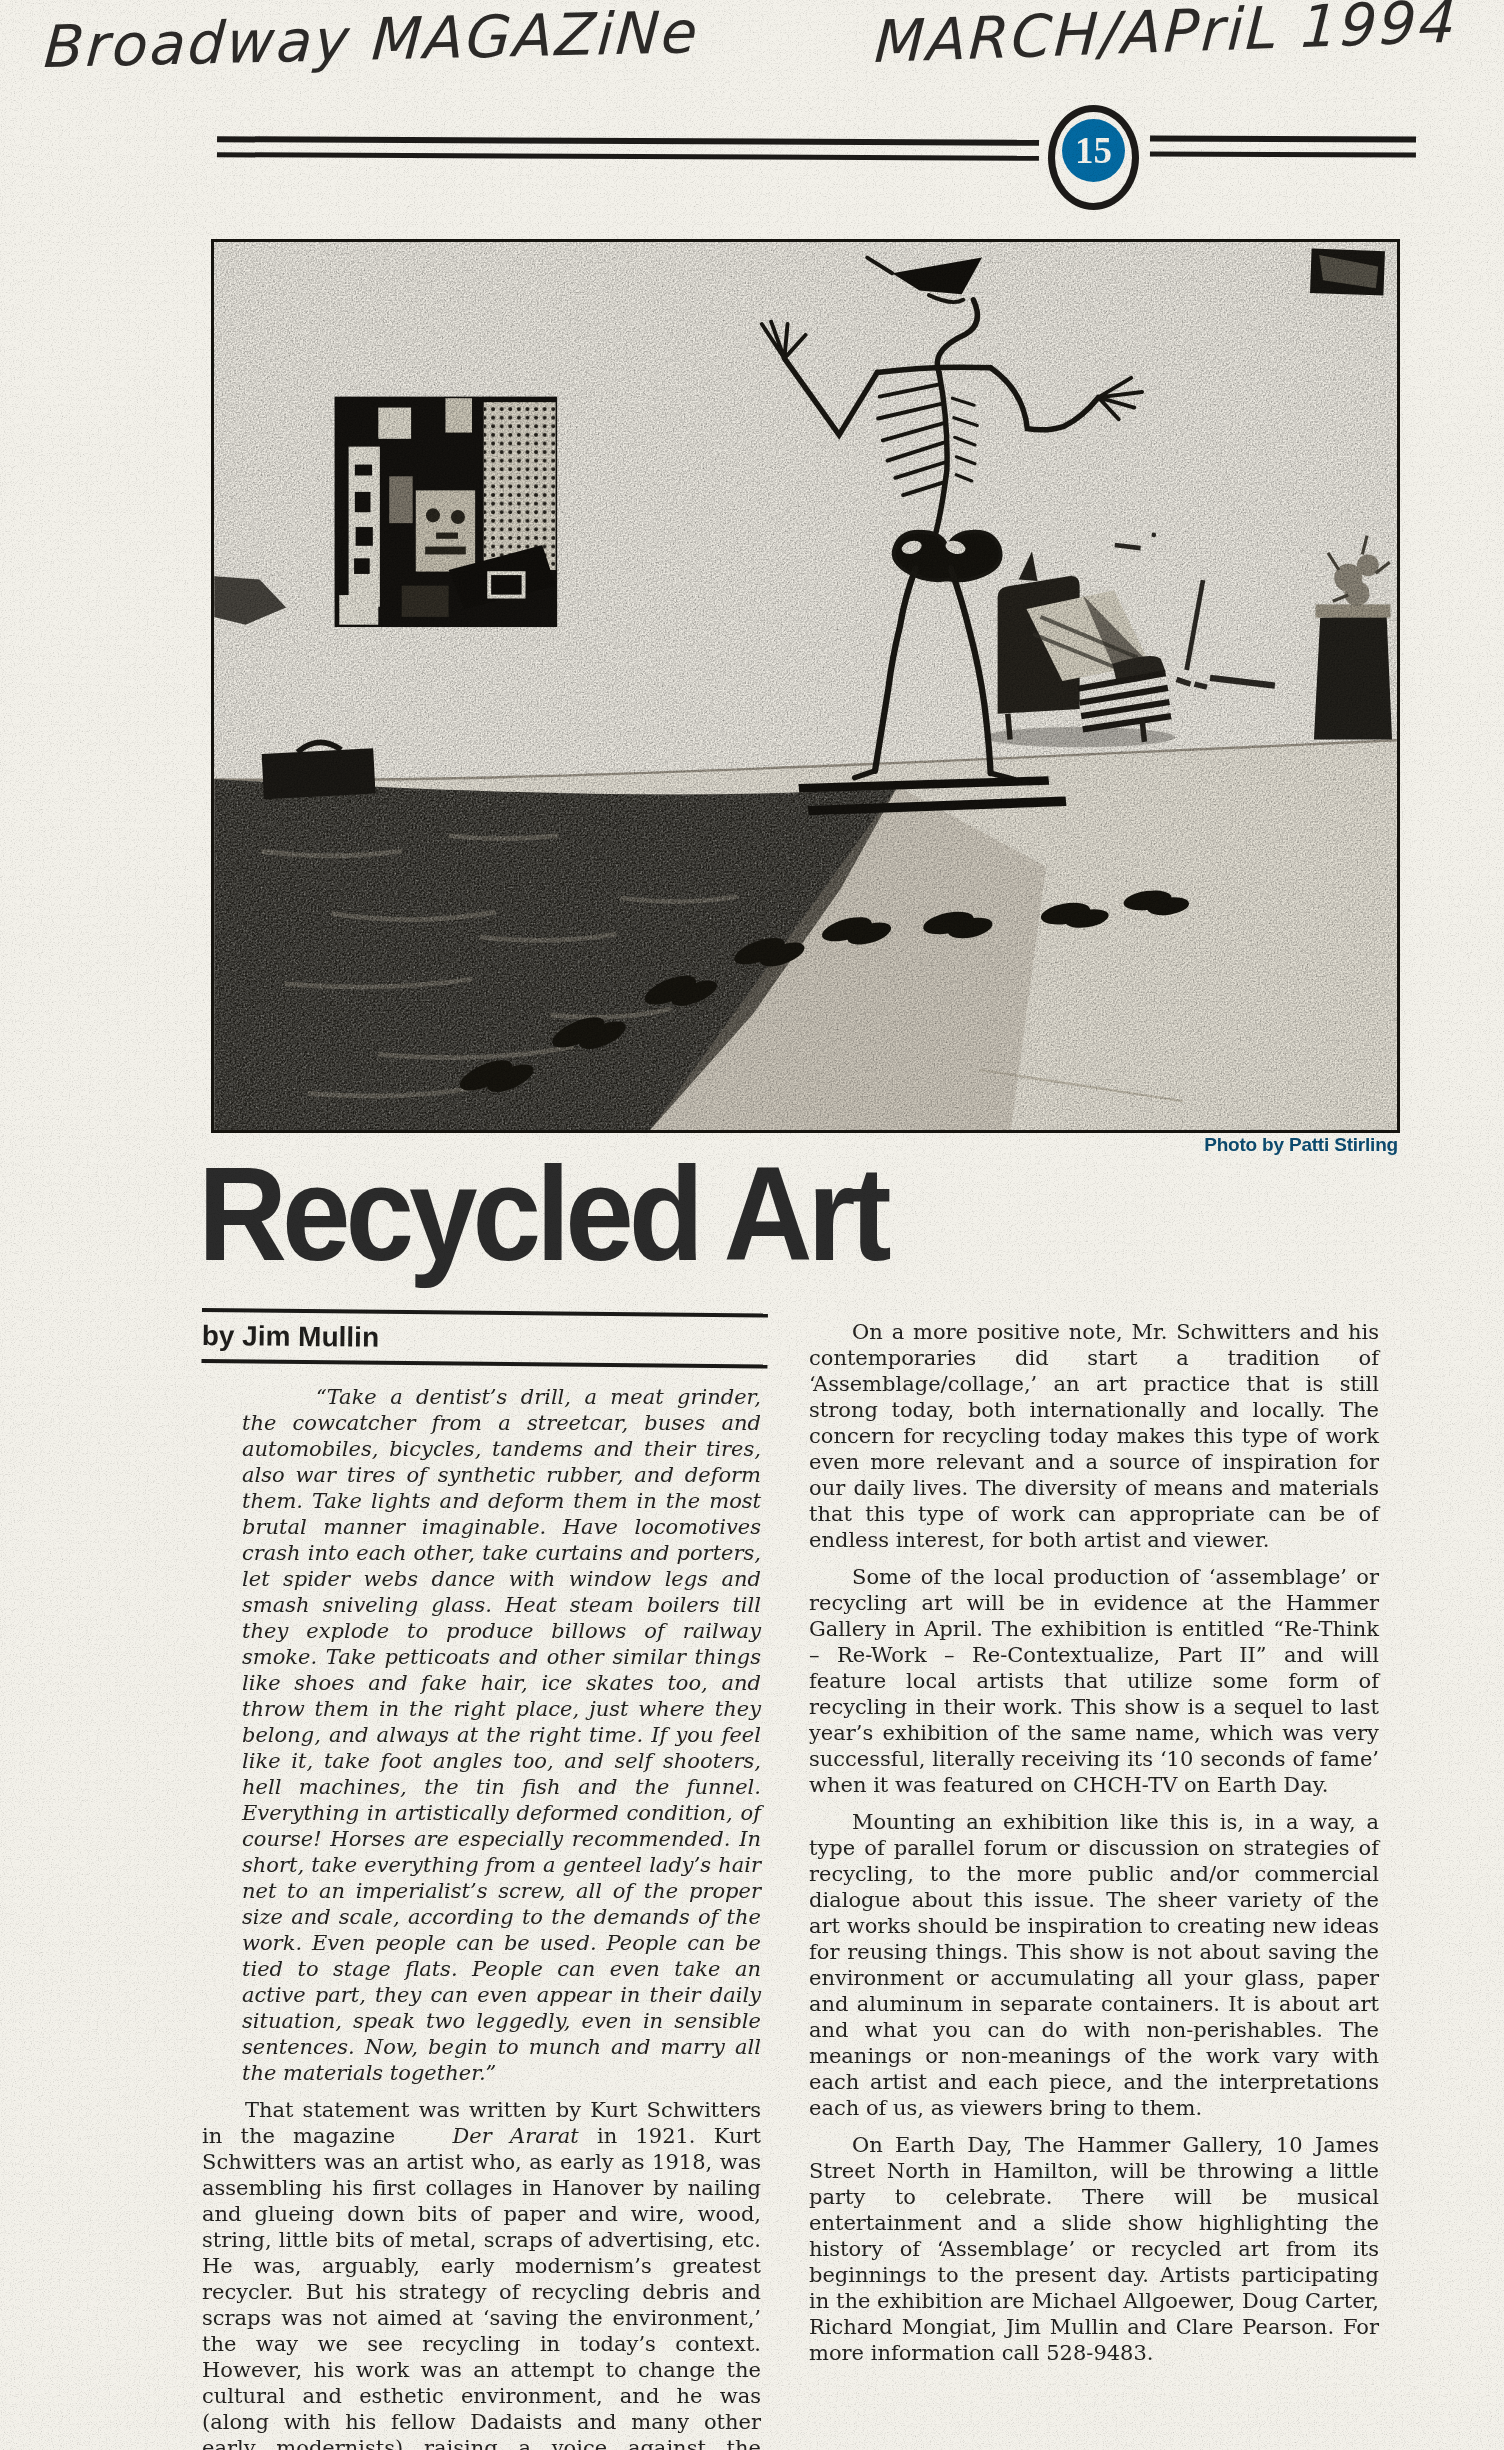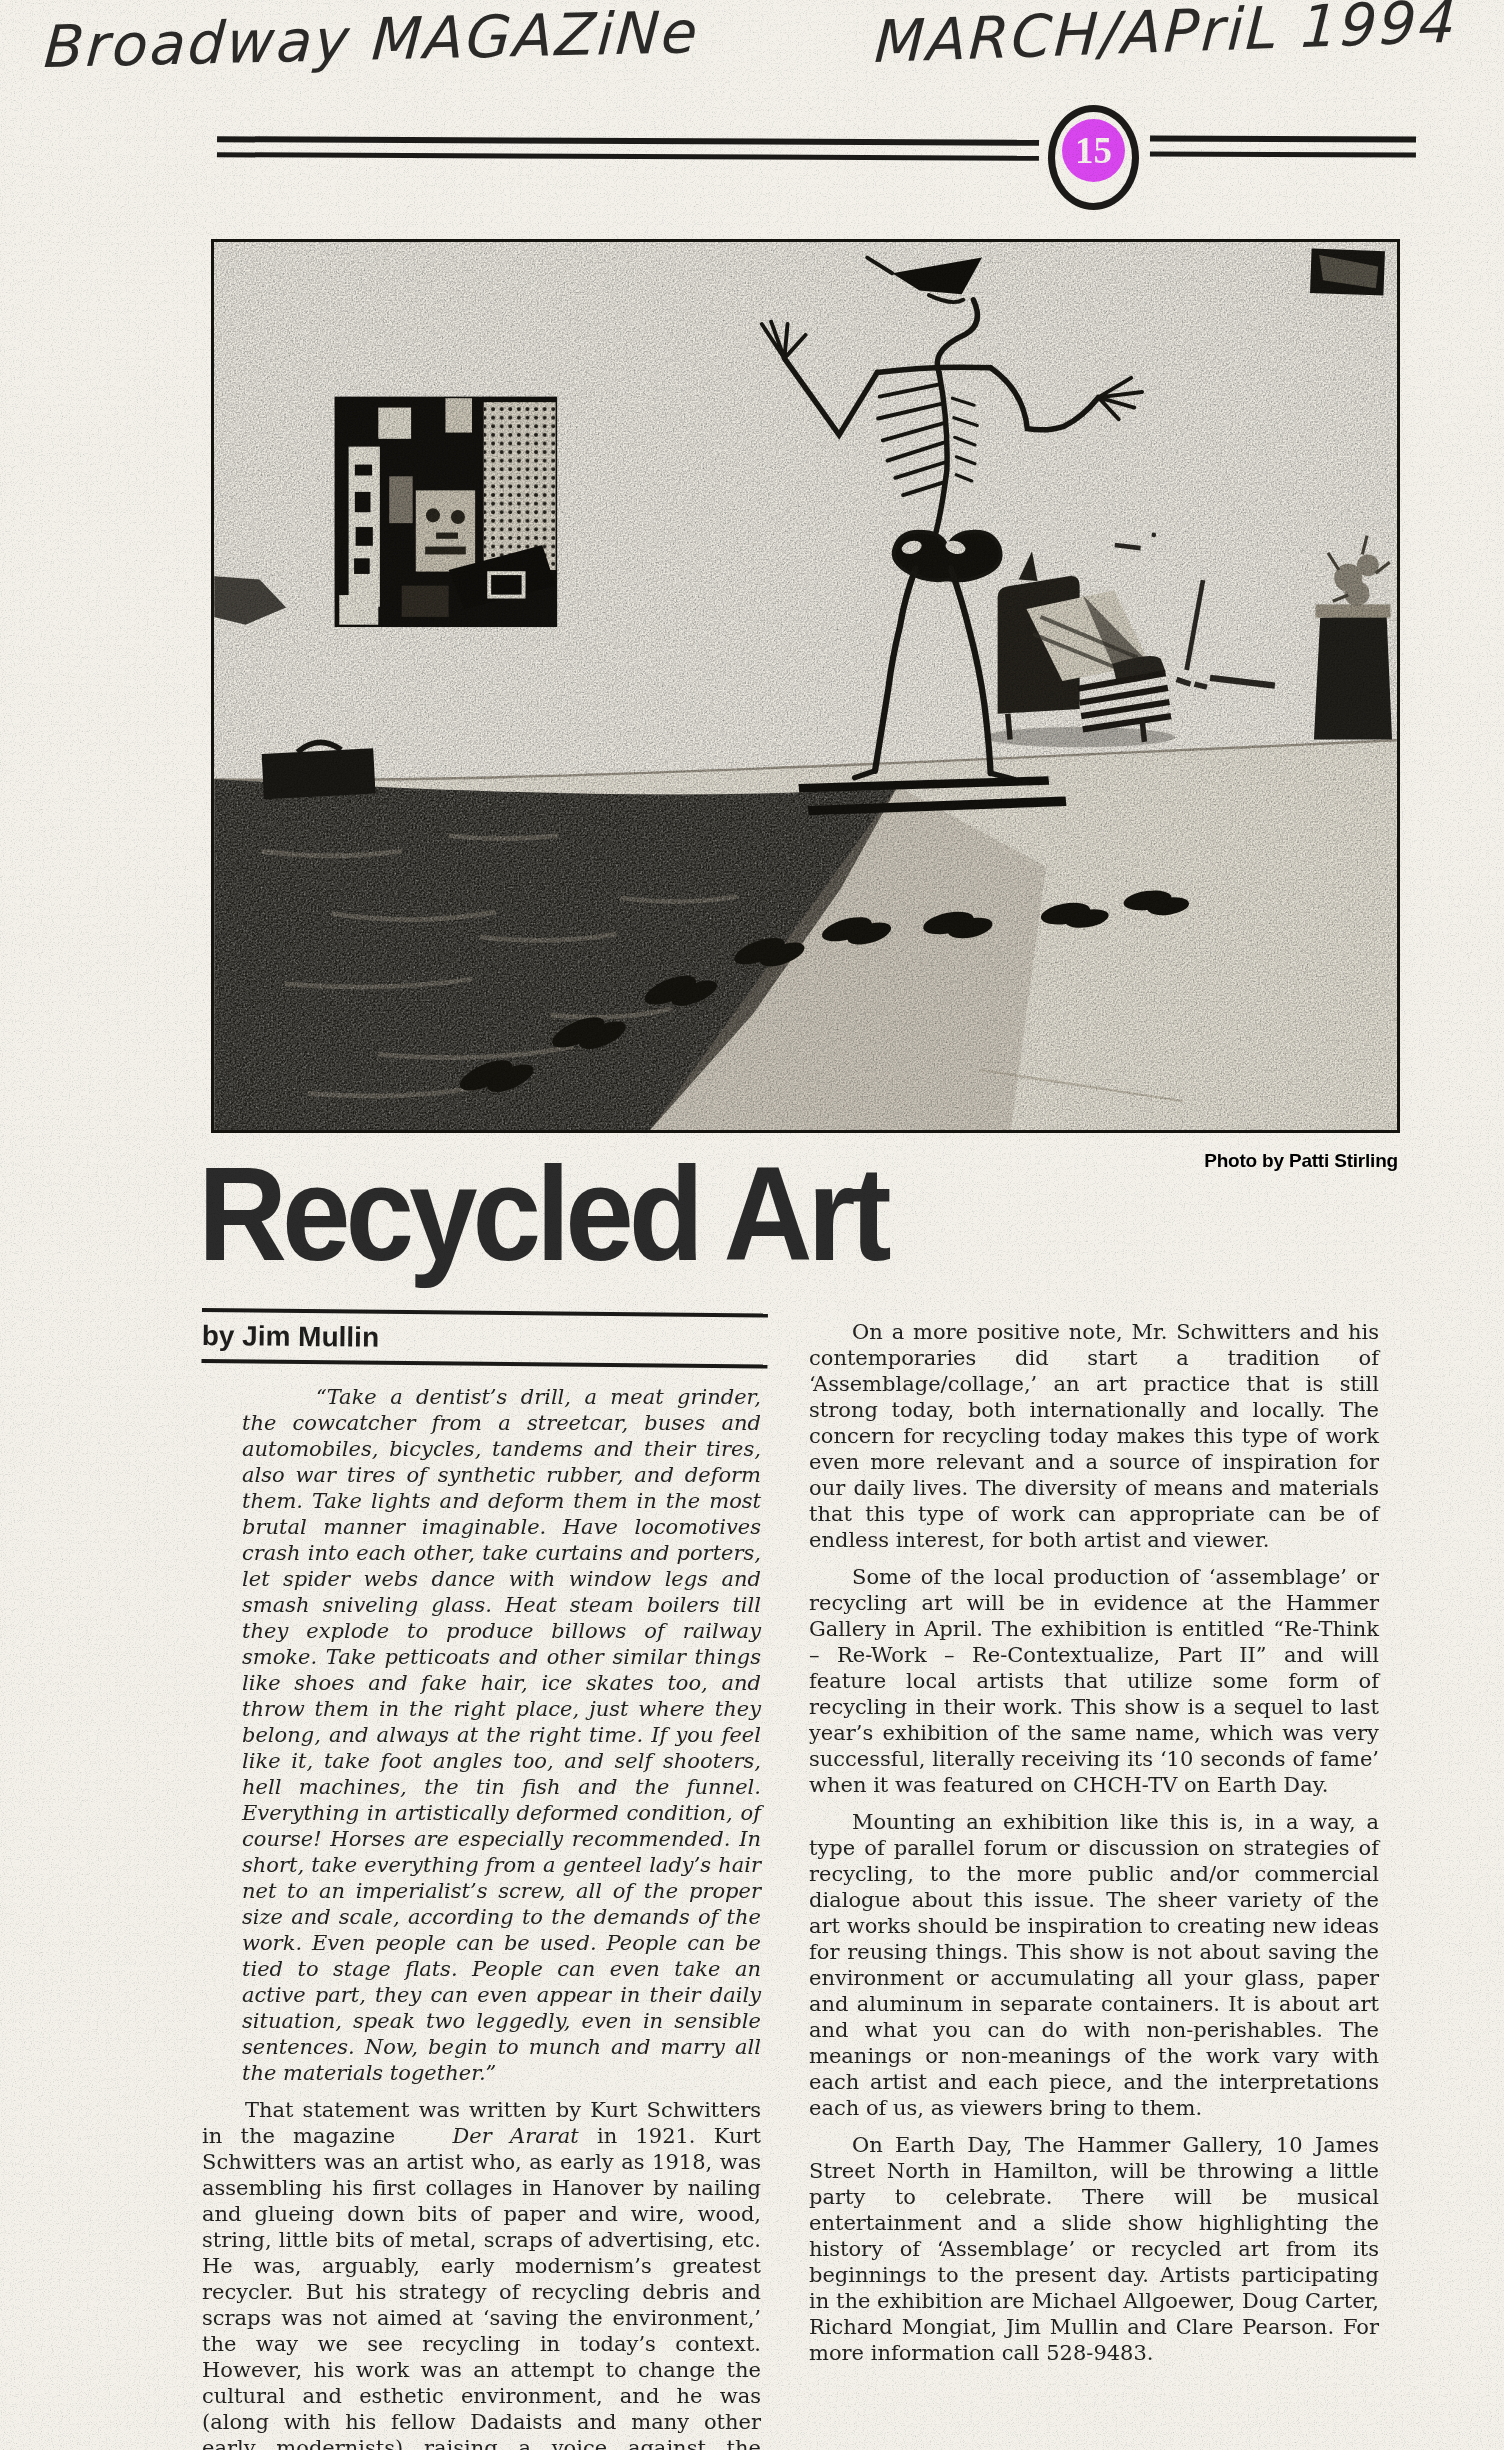--- a/index.html
+++ b/index.html
@@ -22,35 +22,35 @@
   .rule-seg .bar.b1{top:0;}
   .rule-seg .bar.b2{top:15.6px;}
   .rule-left{left:217px;top:138px;width:822px;transform:rotate(.25deg);}
   .rule-right{left:1150px;top:136px;width:266px;transform:rotate(.25deg);}
   .badge-ring{
     position:absolute;left:1048px;top:105px;width:77px;height:91px;
     border:7px solid #1d1b19;border-radius:50%;background:#f3f1ea;
   }
   .badge-inner{
     position:absolute;left:1062px;top:119px;width:63px;height:63px;
-    background:#d946ef;border-radius:50%;display:flex;align-items:center;justify-content:center;
+    background:#0369a1;border-radius:50%;display:flex;align-items:center;justify-content:center;
   }
   .badge-inner span{
     font-family:"Liberation Serif",serif;font-weight:700;font-size:37px;color:#f3f1ea;line-height:1;
   }
   
   .photo{
     position:absolute;left:211px;top:239px;width:1183px;height:888px;
     border:3.9px solid #16140f;background:#eceae3;overflow:hidden;
   }
   .photo svg{display:block;width:100%;height:100%;}
   .caption{
     position:absolute;right:107px;top:1134px;width:391px;text-align:right;
     font-family:"Liberation Sans",sans-serif;font-size:19px;font-weight:600;
-    letter-spacing:-0.2px;color:#000000;margin-top:16px;
+    letter-spacing:-0.2px;color:#0c4a6e;
   }
   
   .headline{
     position:absolute;left:198px;top:1147px;margin:0;
     font-family:"Liberation Sans",sans-serif;font-weight:700;font-size:134px;
     letter-spacing:-5.5px;color:#2b2b2b;line-height:1;white-space:nowrap;
     transform:scaleX(.92);transform-origin:left top;
   }
   .byline-block{position:absolute;left:202px;top:1308px;width:566px;transform:rotate(.55deg);transform-origin:left top;}
   .byline-rule{height:3.9px;background:#1b1a18;}

